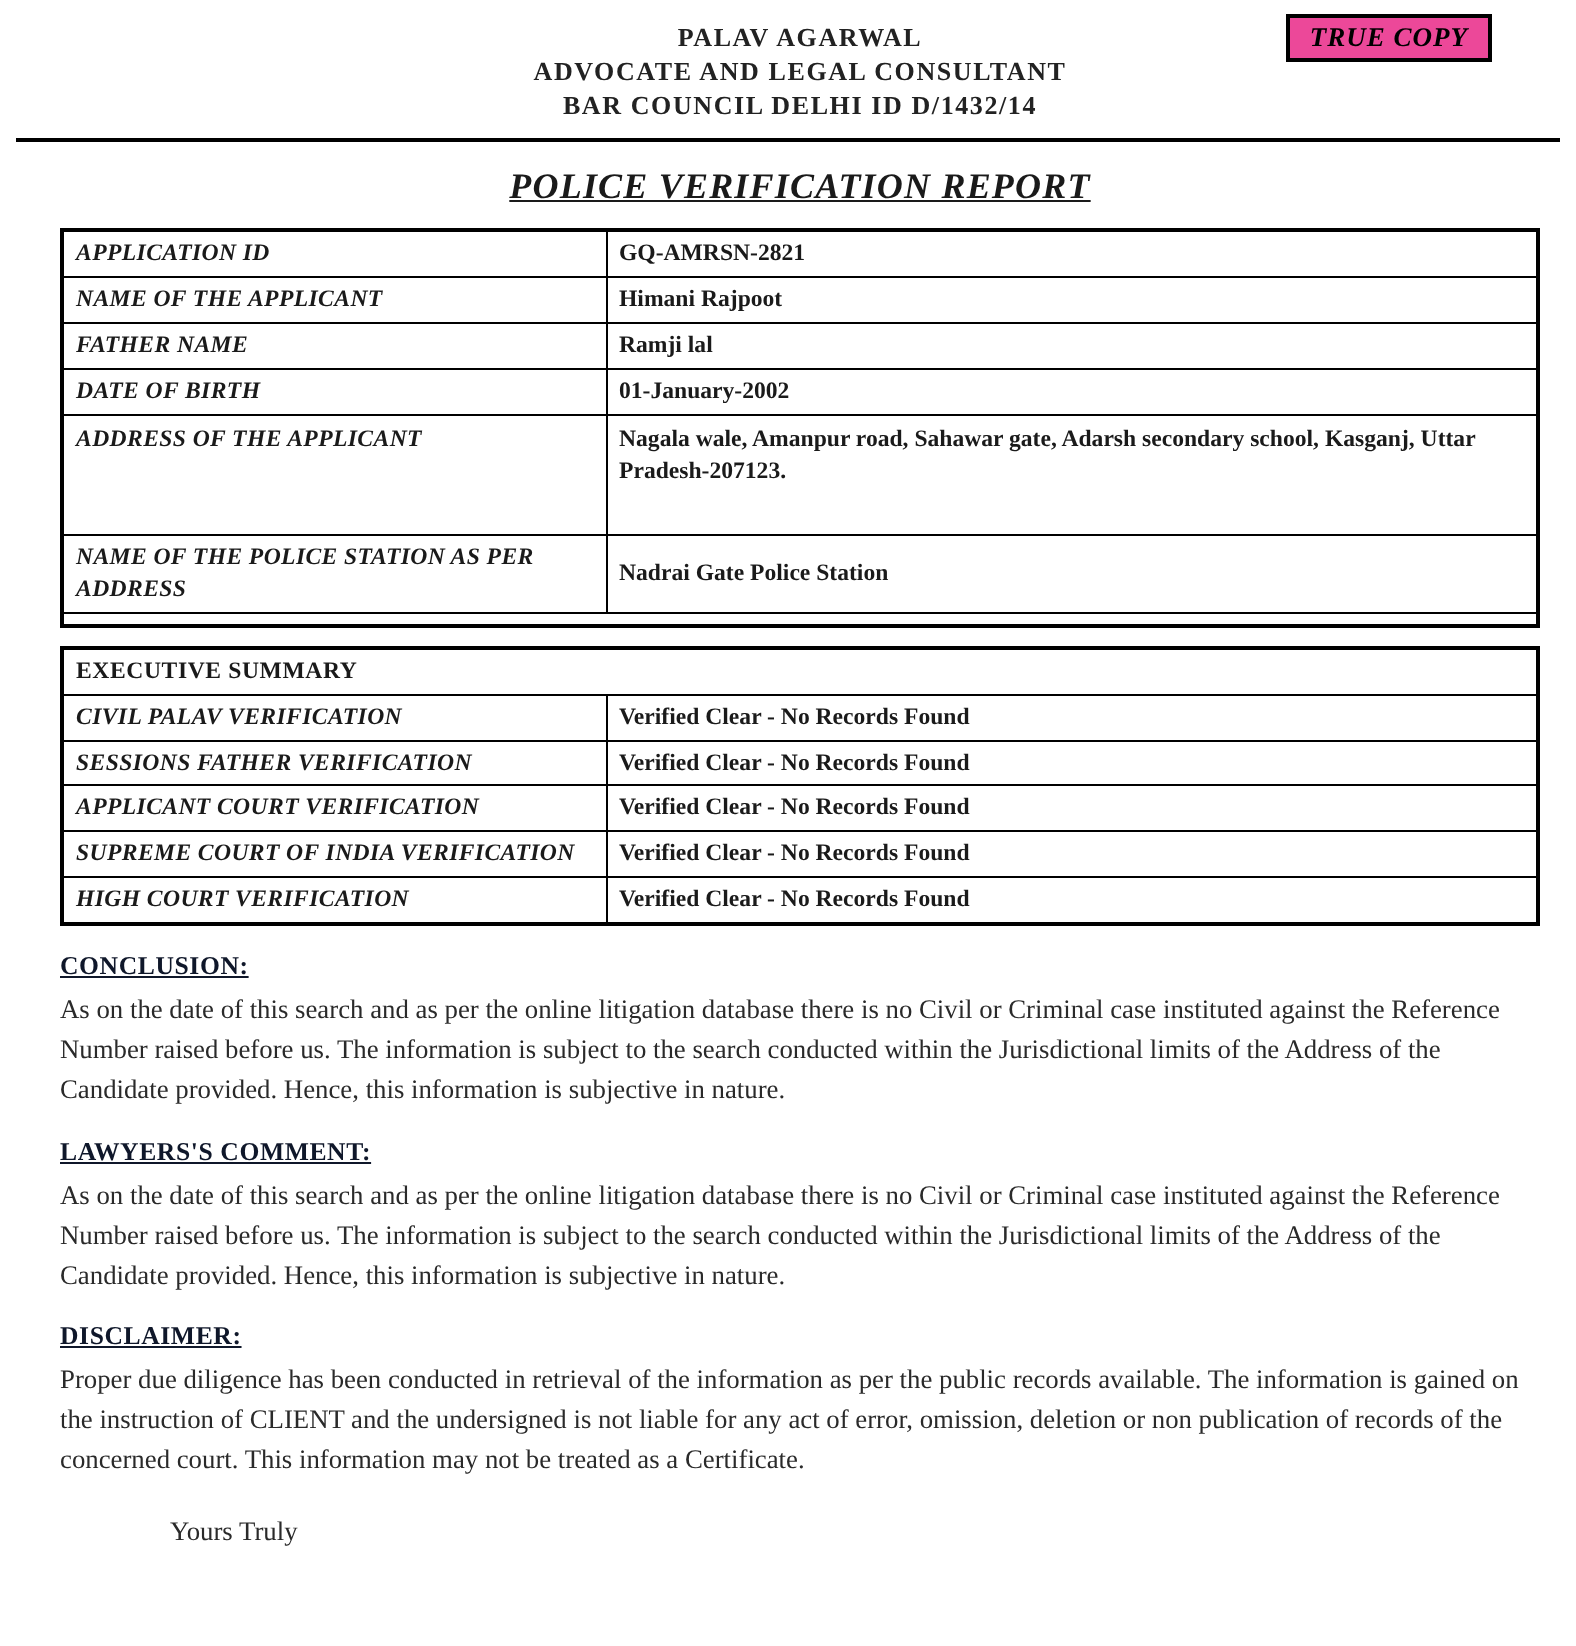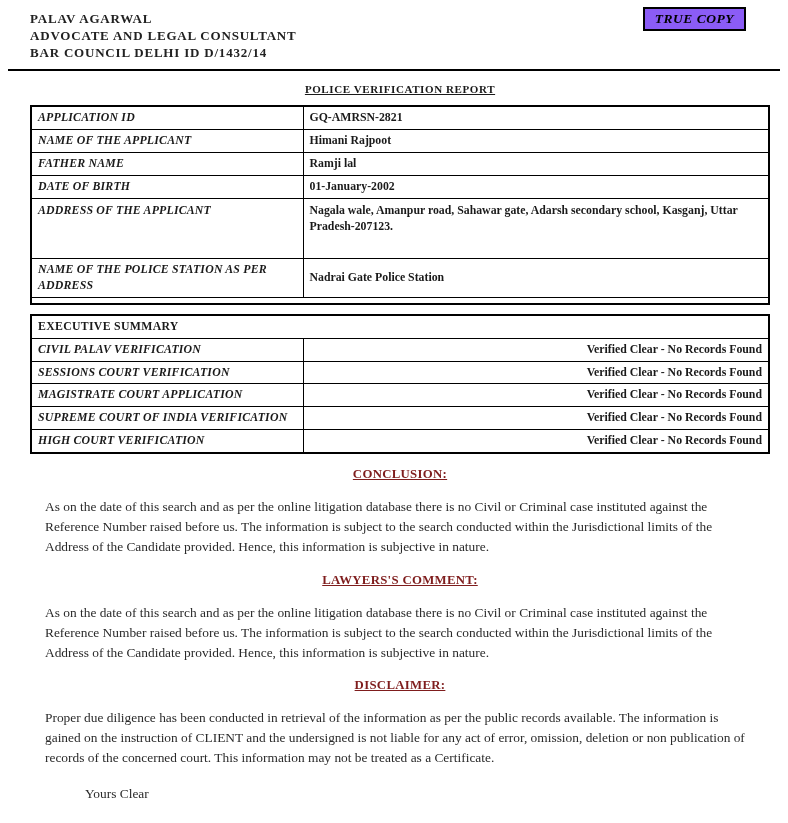--- a/index.html
+++ b/index.html
@@ -5,33 +5,33 @@
   html,body{margin:0;padding:0;background:#ffffff;}
   body{
     width:788px;
     font-family:"Liberation Serif", serif;
     color:#111;
     -webkit-font-smoothing:antialiased;
   }
   .page{position:relative;width:788px;min-height:823px;padding:10px 18px 14px 30px;box-sizing:border-box;}
 
   
-  .letterhead{}
+  .letterhead{text-align:center;}
   .h-line{font-weight:700;font-size:13px;letter-spacing:0.8px;line-height:17px;color:#222;}
   .true-copy{
     position:absolute;top:7px;right:42px;
     border:2px solid #000;padding:2px 10px;
     font-weight:700;font-style:italic;font-size:13.5px;letter-spacing:0.5px;
-    background:#8b5cf6;color:#000;
+    background:#ec4899;color:#000;
   }
   .rule{border-top:2.5px solid #000;margin:8px -10px 0 -22px;}
 
   .report-title{
-    text-align:center;font-weight:700;font-size:11px;letter-spacing:0.6px;
-    text-decoration:underline;margin:12px 0 10px 0;color:#1a1a1a;
+    text-align:center;font-weight:700;font-size:18px;letter-spacing:0.6px;
+    text-decoration:underline;margin:12px 0 10px 0;color:#1a1a1a;font-style:italic;
   }
 
   
   table.tbl{
     width:100%;border-collapse:collapse;table-layout:fixed;
     border:2px solid #000;
   }
   table.tbl td{
     border:1px solid #000;
     font-size:11.8px;font-weight:700;color:#1a1a1a;
@@ -40,30 +40,30 @@
   }
   col.c1{width:272px;}
   td.lbl{letter-spacing:0.2px;font-style:italic;}
   td.val{}
   tr.tall td{height:52px;vertical-align:top;padding-top:4px;}
   tr.twoline td{height:32px;}
   tr.topalign td{height:22px;vertical-align:top;}
   tr.spacer-row td{height:5px;padding:0;}
   .tbl-gap{height:9px;}
   td.sum-title{font-size:12px;letter-spacing:0.3px;padding:3px 6px;}
-  td.center{text-align:right;border-radius:11px;}
+  td.center{text-align:left;border-radius:11px;}
 
   
   .section{margin-top:13px;}
   .sec-heading{
     font-weight:700;font-size:12.8px;letter-spacing:0.3px;
-    text-decoration:underline;margin-bottom:4px;color:#7f1d1d;text-align:center;
+    text-decoration:underline;margin-bottom:4px;color:#0f172a;
   }
   .sec-body{
-    margin:15px;font-size:13.4px;line-height:1.5;color:#2a2a2a;
+    margin:0;font-size:13.4px;line-height:1.5;color:#2a2a2a;
     padding-right:4px;
   }
 
   
   .closing{margin:18px 0 2px 55px;font-size:13.4px;color:#2a2a2a;}
 </style>
 </head>
 <body>
 
 <div class="page">
@@ -127,25 +127,25 @@
       </colgroup>
     <tbody>
       <tr>
         <td class="sum-title" colspan="2">EXECUTIVE SUMMARY</td>
       </tr>
       <tr>
         <td class="lbl">CIVIL PALAV VERIFICATION</td>
         <td class="val center">Verified Clear - No Records Found</td>
       </tr>
       <tr>
-        <td class="lbl">SESSIONS COURT VERIFICATION</td>
+        <td class="lbl">SESSIONS FATHER VERIFICATION</td>
         <td class="val center">Verified Clear - No Records Found</td>
       </tr>
       <tr>
-        <td class="lbl">MAGISTRATE COURT APPLICATION</td>
+        <td class="lbl">APPLICANT COURT VERIFICATION</td>
         <td class="val center">Verified Clear - No Records Found</td>
       </tr>
       <tr>
         <td class="lbl">SUPREME COURT OF INDIA VERIFICATION</td>
         <td class="val center">Verified Clear - No Records Found</td>
       </tr>
       <tr>
         <td class="lbl">HIGH COURT VERIFICATION</td>
         <td class="val center">Verified Clear - No Records Found</td>
       </tr>
@@ -160,15 +160,15 @@
   <div class="section">
     <div class="sec-heading">LAWYERS'S COMMENT:</div>
     <p class="sec-body">As on the date of this search and as per the online litigation database there is no Civil or Criminal case instituted against the Reference Number raised before us. The information is subject to the search conducted within the Jurisdictional limits of the Address of the Candidate provided. Hence, this information is subjective in nature.</p>
   </div>
 
   <div class="section">
     <div class="sec-heading">DISCLAIMER:</div>
     <p class="sec-body">Proper due diligence has been conducted in retrieval of the information as per the public records available. The information is gained on the instruction of CLIENT and the undersigned is not liable for any act of error, omission, deletion or non publication of records of the concerned court. This information may not be treated as a Certificate.</p>
   </div>
 
-  <div class="closing">Yours Clear</div>
+  <div class="closing">Yours Truly</div>
 
 </div>
 
 </body></html>

